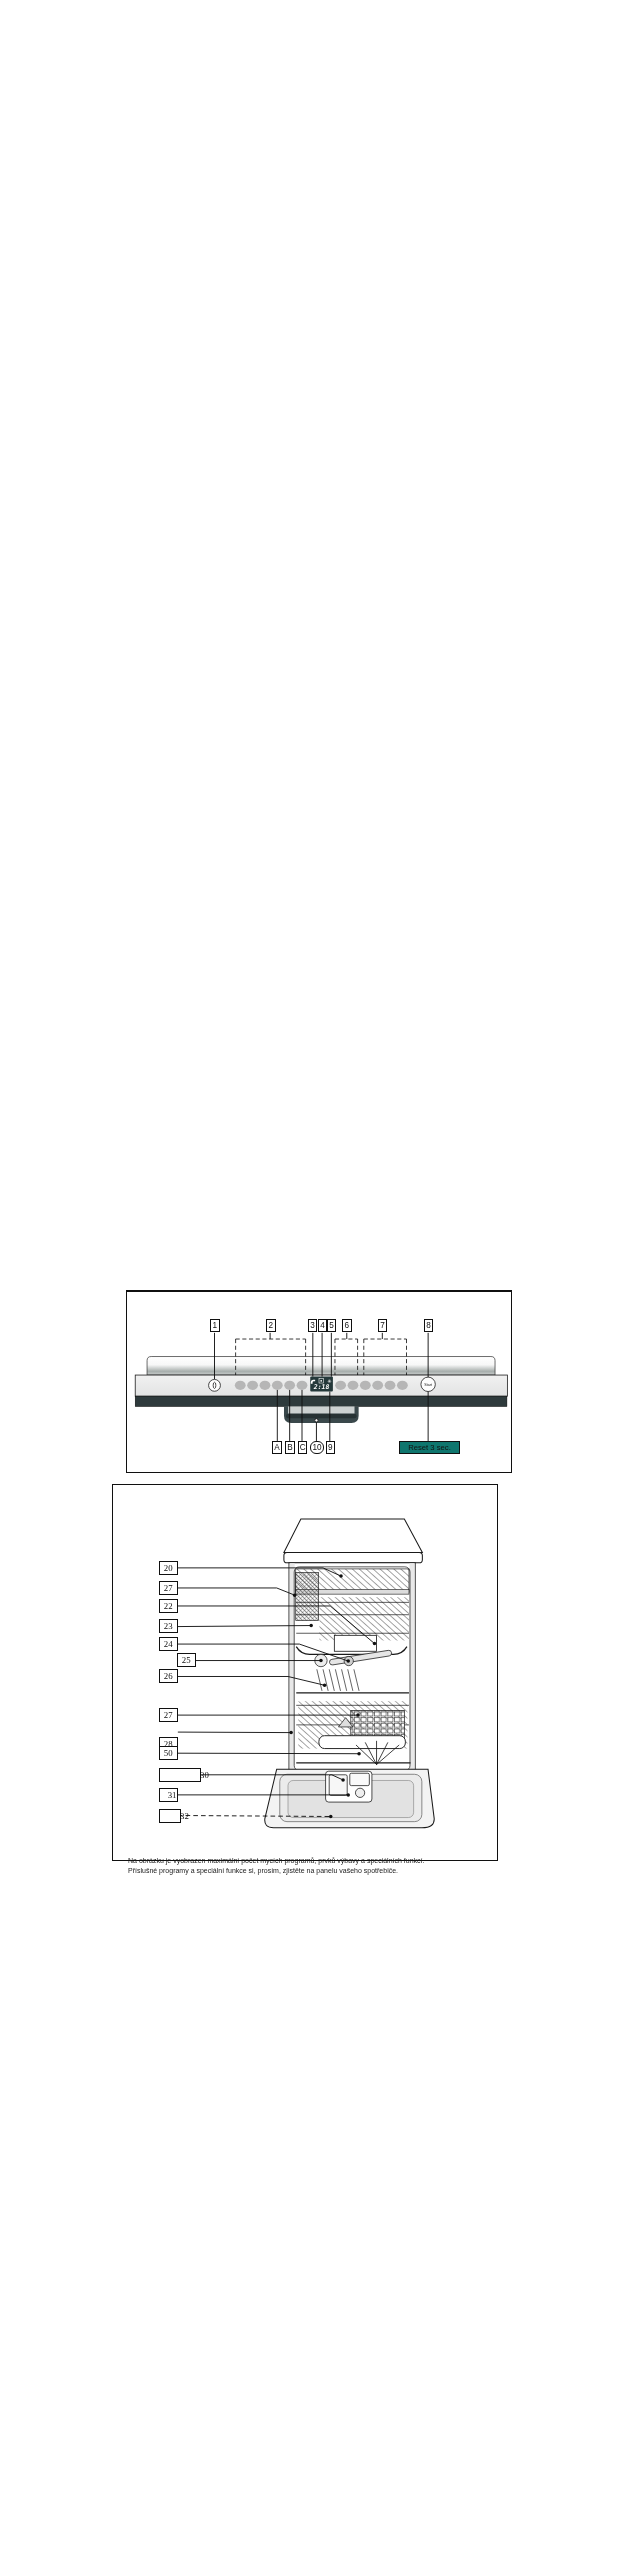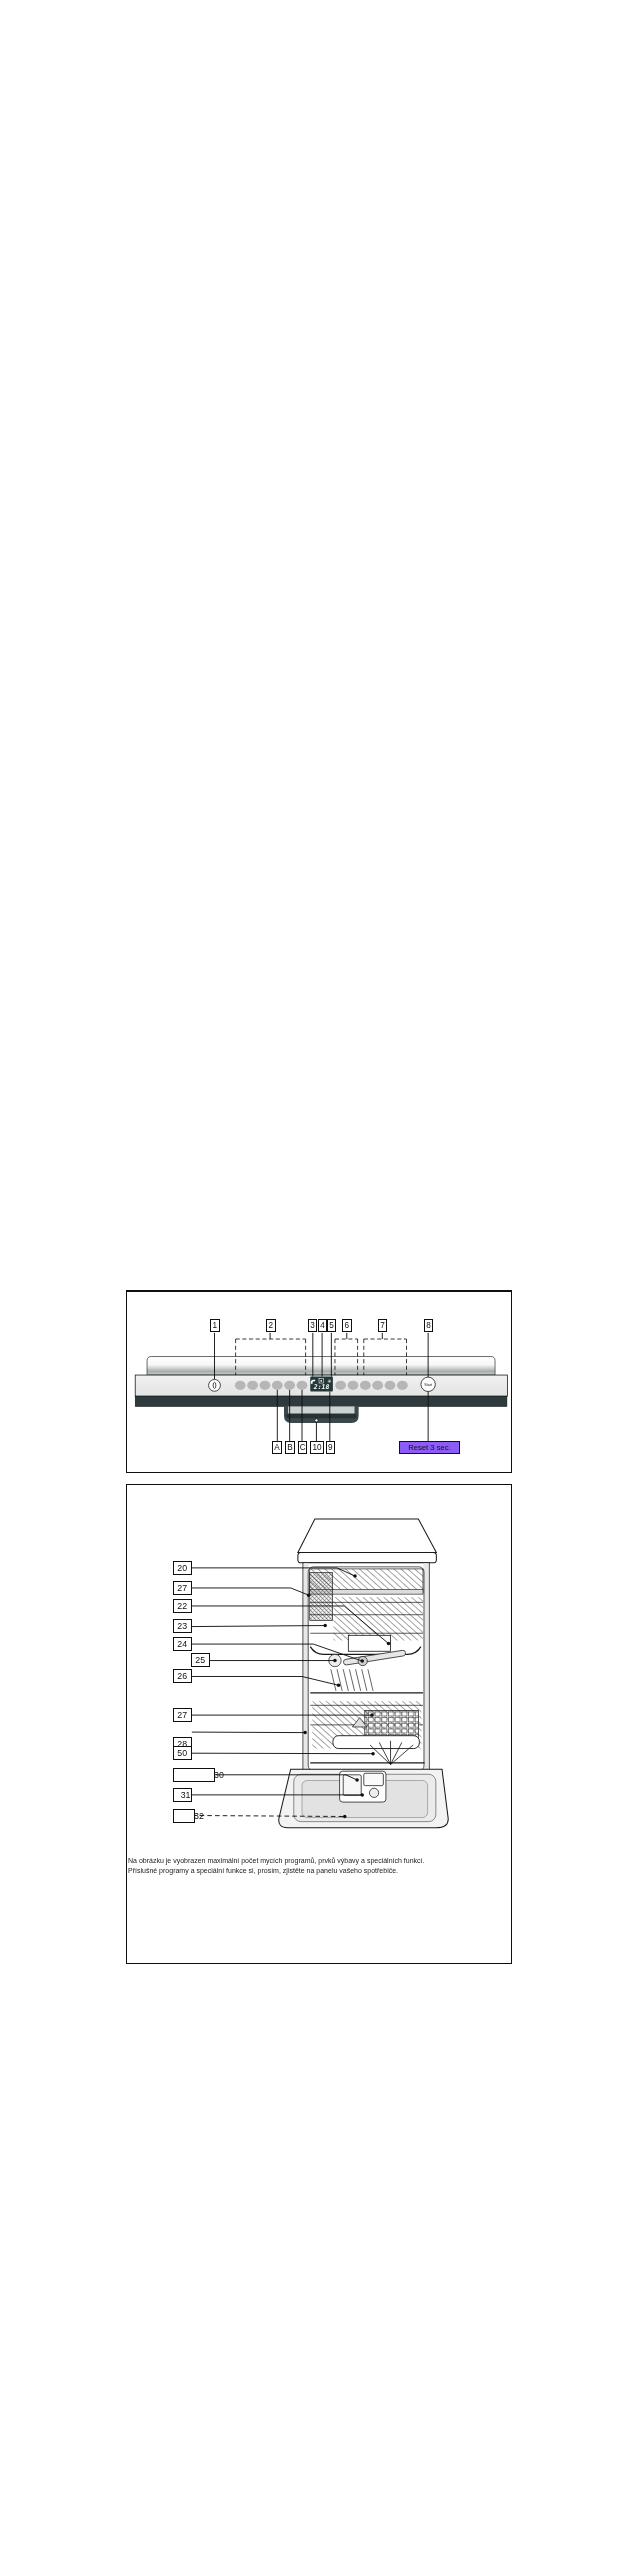--- a/index.html
+++ b/index.html
@@ -1,27 +1,27 @@
 <!DOCTYPE html>
 <html style="font-size:8.2px"><head>
 <meta charset="utf-8">
 <style>
   html,body{margin:0;padding:0;background:#fff;}
   .page{position:relative;width:639px;height:3164px;background:#ffffff;
         font-family:"Liberation Sans",sans-serif;color:#111;overflow:hidden;}
   .figbox{position:absolute;background:#fff;border:1px solid #101010;box-sizing:border-box;}
   #panel-box{left:126px;top:1290px;width:386px;height:183px;border-top-width:2.1px;}
-  #interior-box{left:126px;top:1484px;width:386px;height:480px;}
+  #interior-box{left:112px;top:1484px;width:386px;height:377px;font-family:Liberation Serif, serif;}
   .callout{position:absolute;box-sizing:border-box;background:#fff;border:0.9px solid #101010;
            text-align:center;font-size:8.2px;line-height:11.3px;color:#101010;}
   .co-top{top:27px;width:9.8px;height:13.4px;}
   .co-bot{top:149px;width:9.8px;height:13.4px;}
   .co-int{left:46px;width:18.5px;height:14px;font-size:8.8px;line-height:12.4px;}
   #reset-box{position:absolute;left:272px;top:149px;width:61px;height:13.4px;box-sizing:border-box;
-             border:1px solid #101010;background:#8b5cf6;text-align:center;font-size:7.7px;line-height:11.3px;}
+             border:1px solid #101010;background:#0f766e;text-align:center;font-size:7.7px;line-height:11.3px;}
   .layer{position:absolute;left:0;top:0;}
   #caption{position:absolute;left:128px;top:1856px;width:376px;font-size:7px;line-height:9.5px;color:#1a1a1a;}
 </style>
 </head>
 <body>
 
 <div class="page">
 
   <div id="panel-box" class="figbox">
 
@@ -119,21 +119,21 @@
     <div class="callout co-top" style="left:181px;width:9.3px;">3</div>
     <div class="callout co-top" style="left:191px;width:9.3px;">4</div>
     <div class="callout co-top" style="left:200px;width:9.3px;">5</div>
     <div class="callout co-top" style="left:215px;">6</div>
     <div class="callout co-top" style="left:251px;width:9.3px;">7</div>
     <div class="callout co-top" style="left:297px;width:9.3px;">8</div>
 
     <div class="callout co-bot" style="left:145px;">A</div>
     <div class="callout co-bot" style="left:158px;">B</div>
     <div class="callout co-bot" style="left:171px;width:9.3px;">C</div>
-    <div class="callout co-bot" style="left:183px;width:14px;">10</div>
+    <div class="callout co-bot" style="left:183px;width:14px;border-radius:6px;">10</div>
     <div class="callout co-bot" style="left:199px;width:8.8px;">9</div>
 
     <div id="reset-box">Reset 3 sec.</div>
   </div>
 
   <div id="interior-box" class="figbox">
 
     <svg class="layer" width="384" height="366" viewBox="0 0 746 711">
       <defs>
         <pattern id="hA" width="7" height="7" patternUnits="userSpaceOnUse" patternTransform="rotate(45)">

